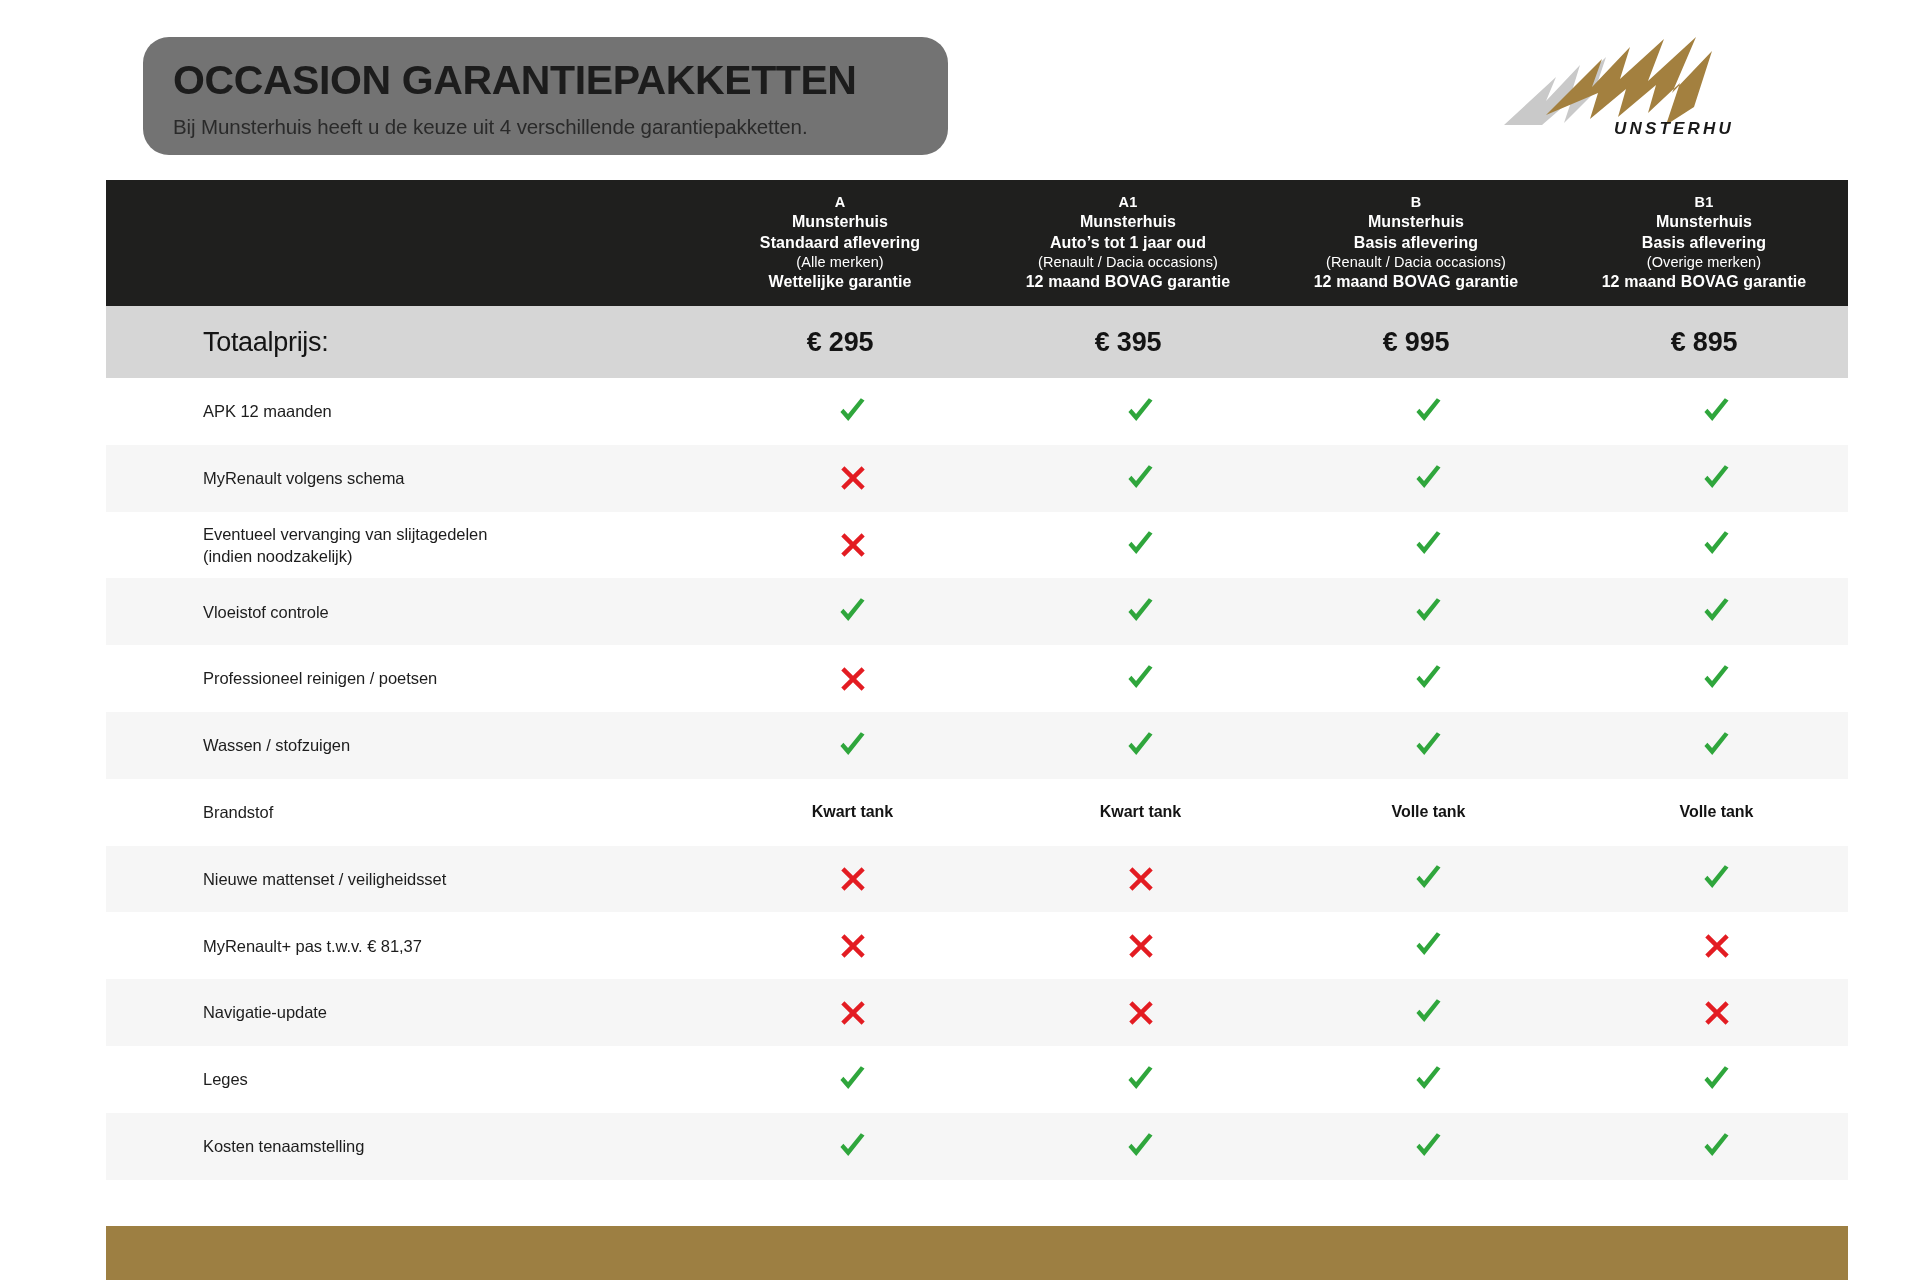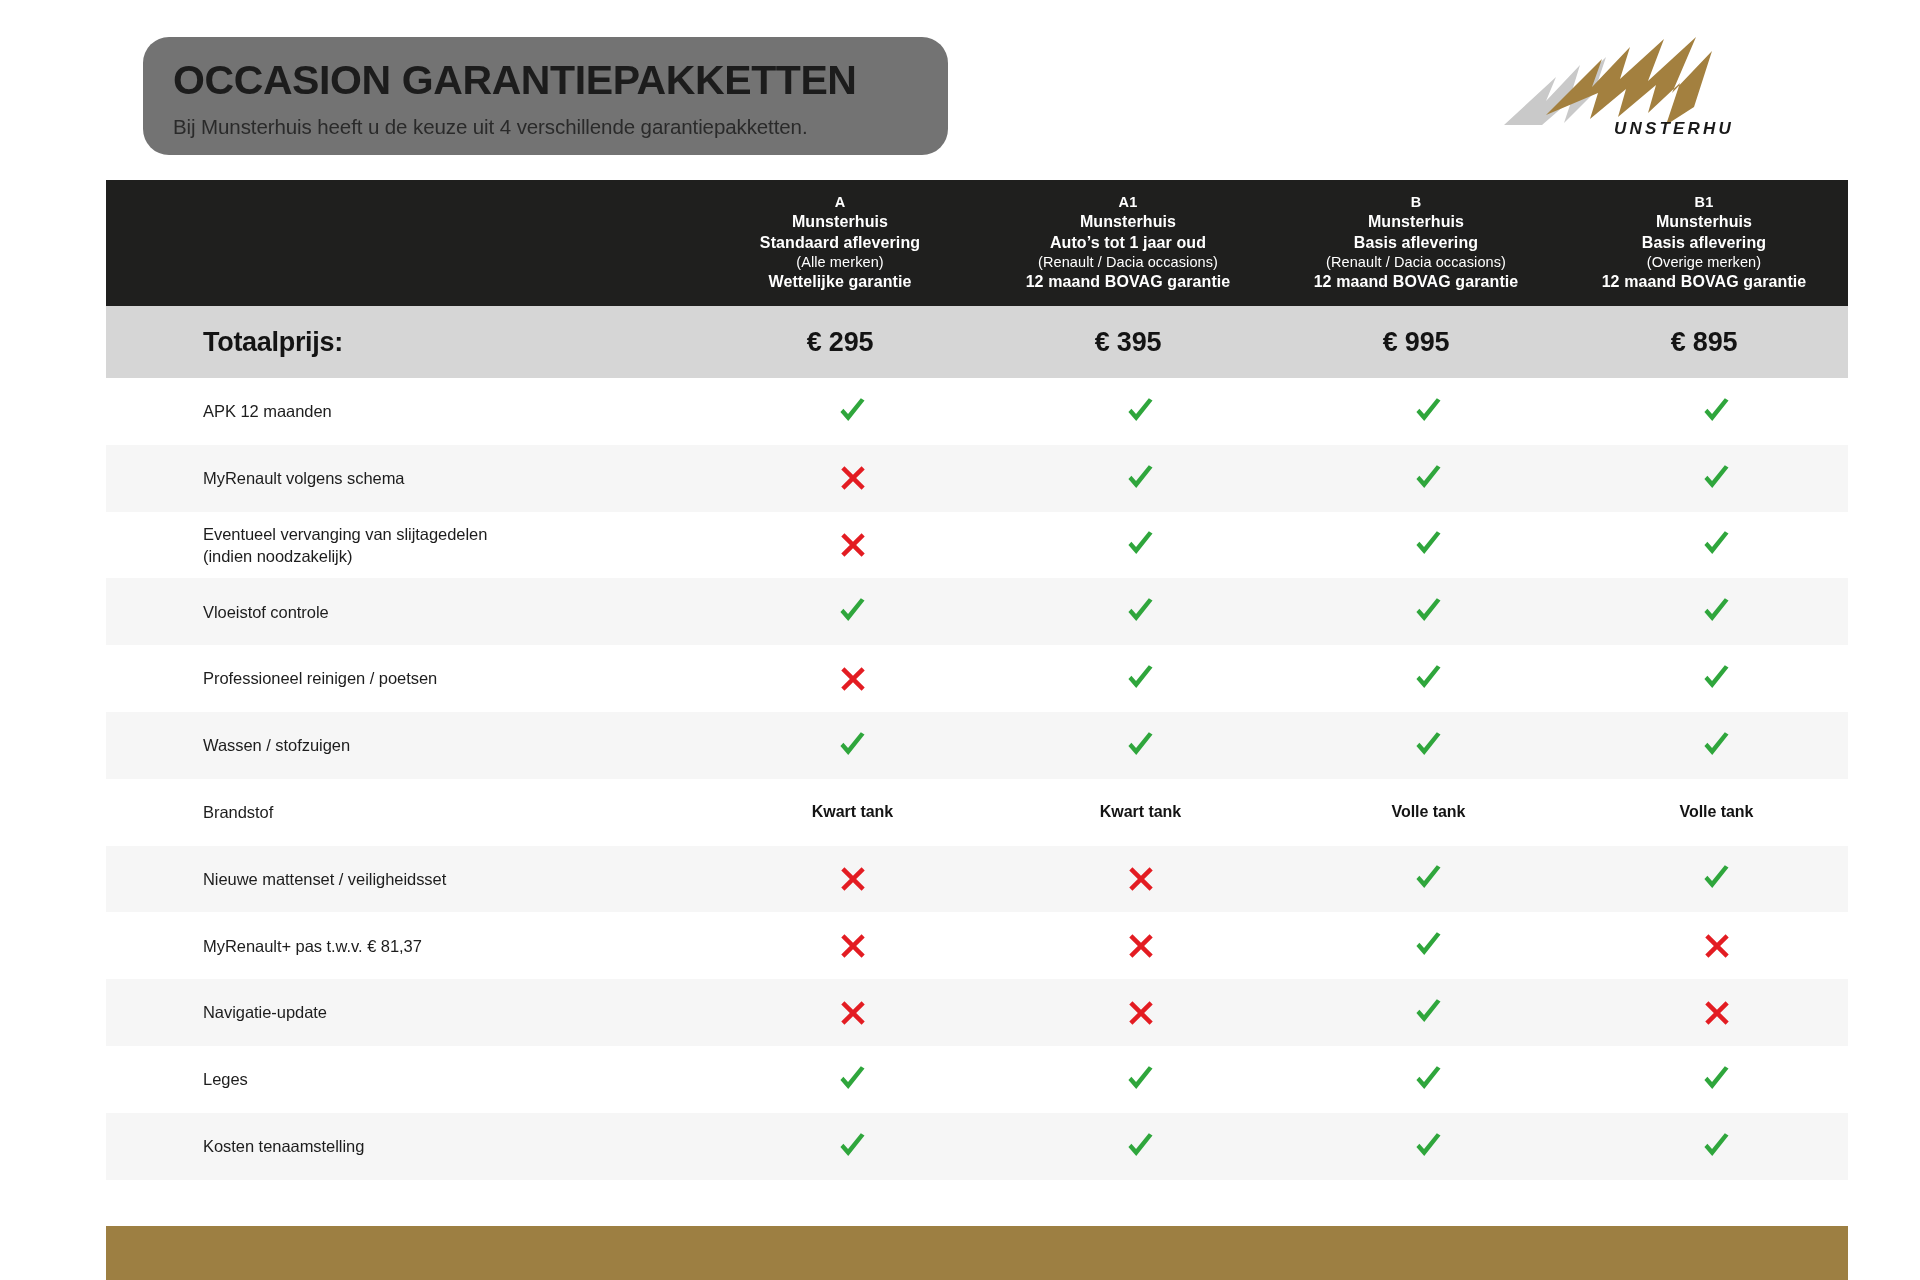--- a/index.html
+++ b/index.html
@@ -99,21 +99,21 @@
   .hc-bold   { font-size: 16px; font-weight: 700; letter-spacing: 0.1px; }
   .hc-light  { font-size: 14.5px; font-weight: 400; letter-spacing: 0.1px; }
 
   
   .price-row {
     background: #d6d6d6;
     height: 72px;
   }
   .price-label {
     font-size: 27px;
-    font-weight: 700;
+    font-weight: 400;
     color: #141414;
     letter-spacing: -0.3px;
   }
   .price-val {
     font-size: 27px;
     font-weight: 700;
     color: #141414;
     letter-spacing: -0.2px;
   }
 

